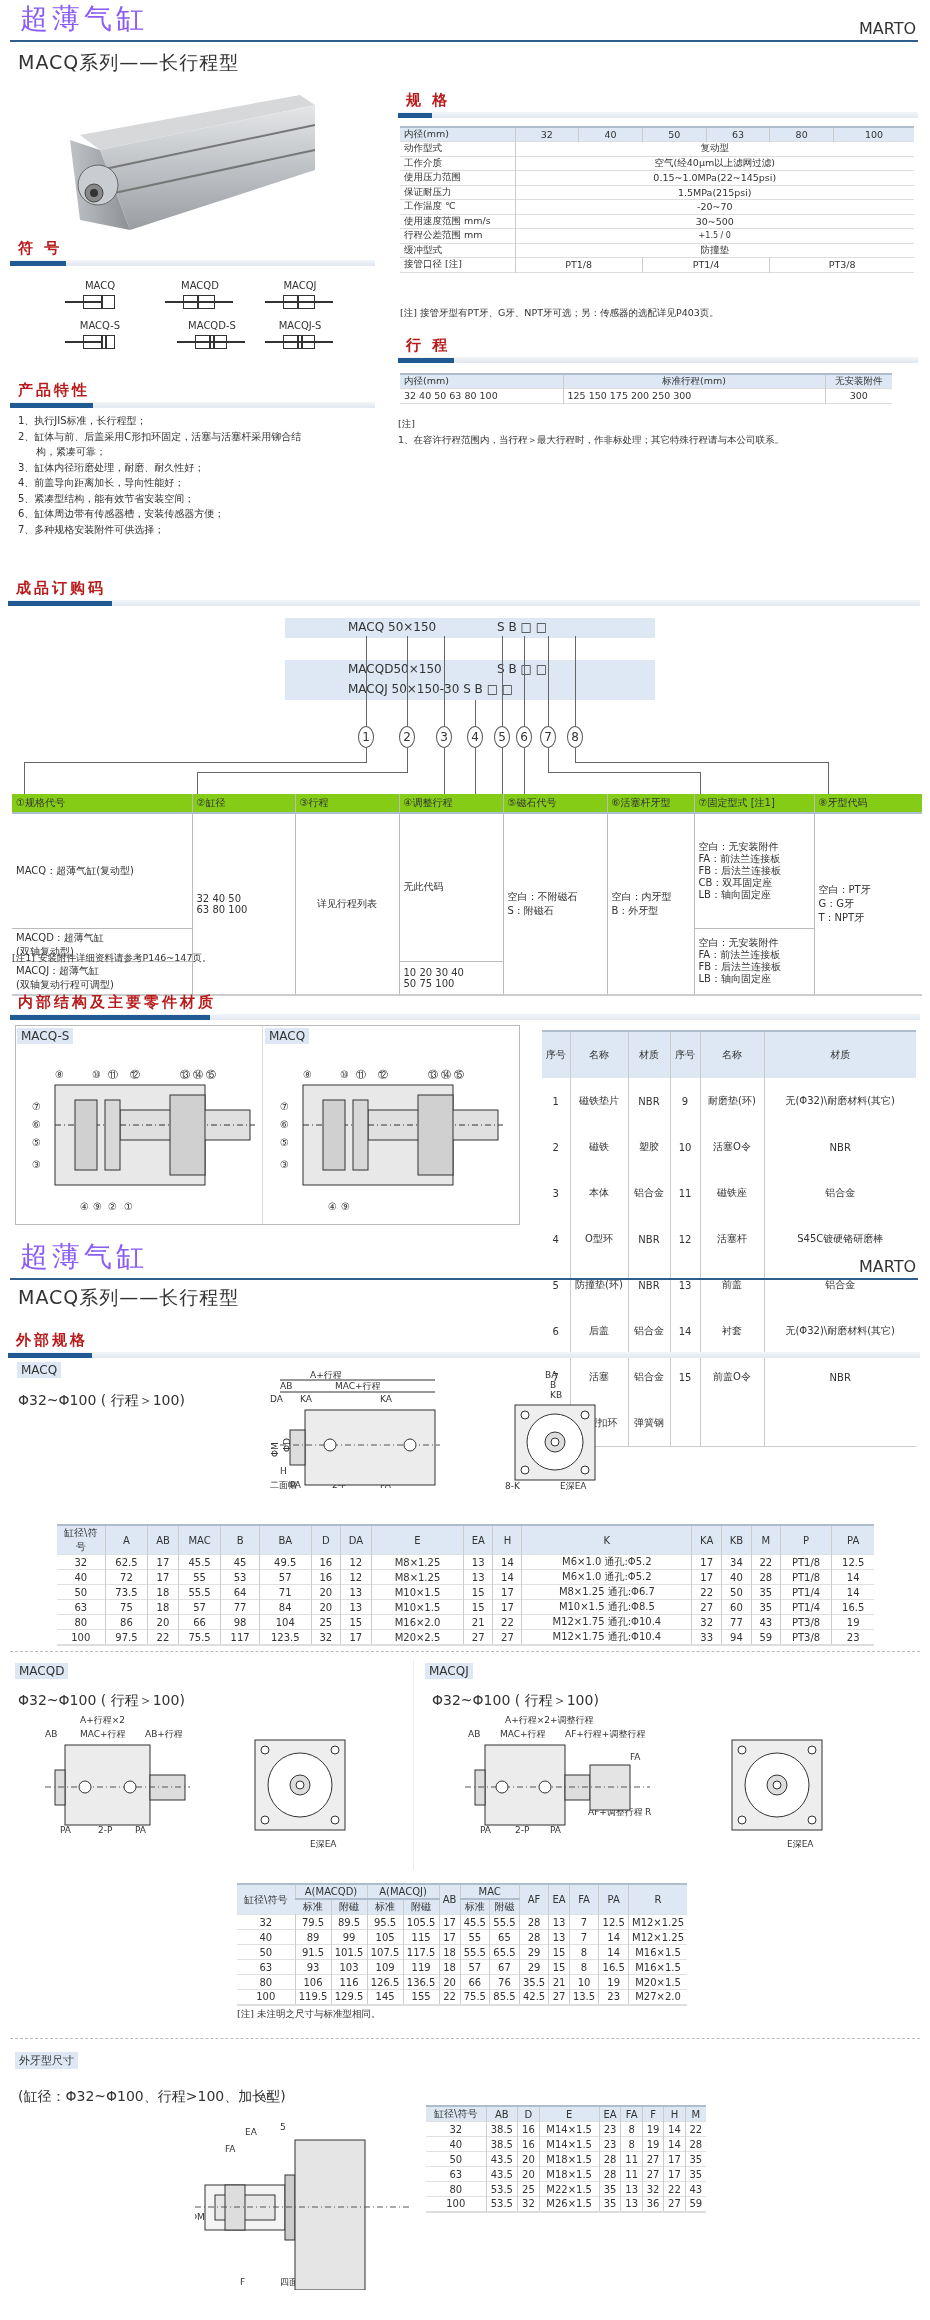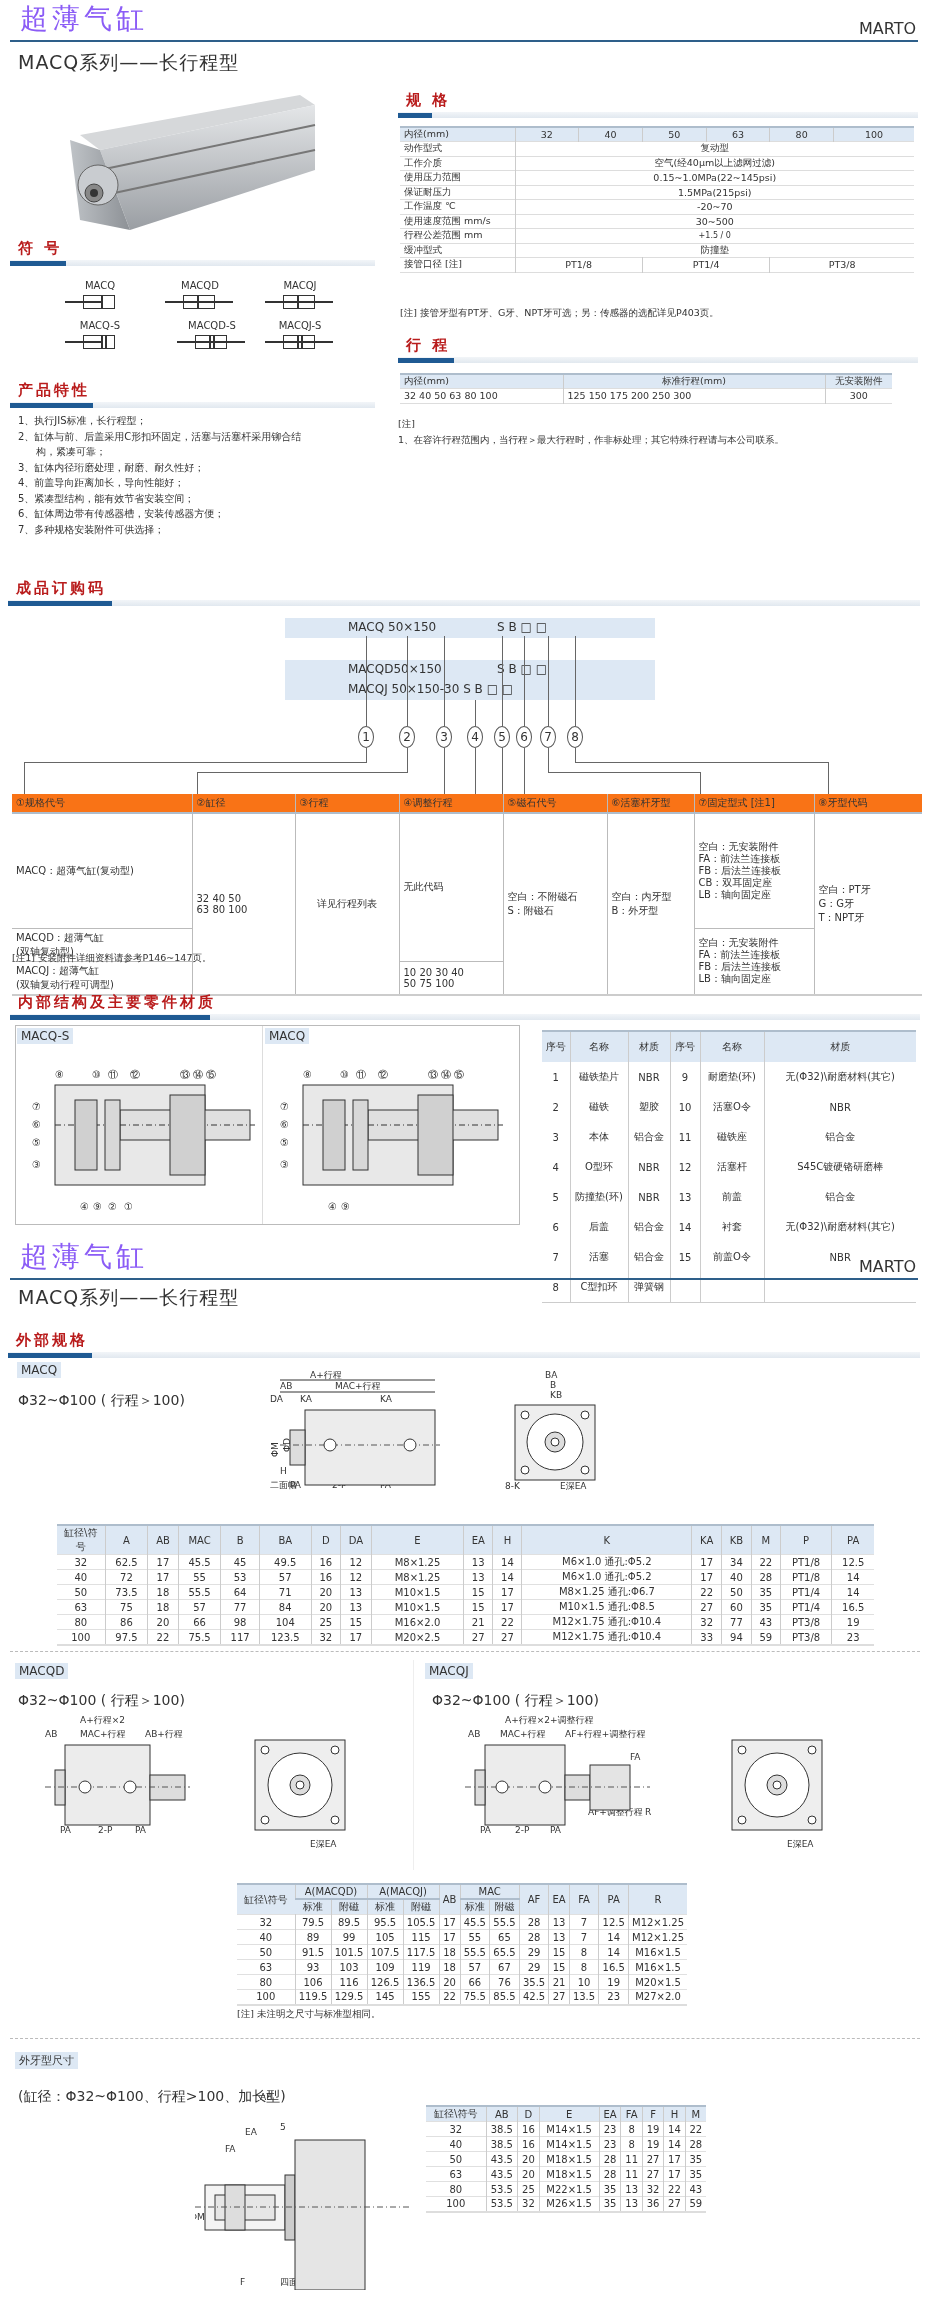--- a/index.html
+++ b/index.html
@@ -25,23 +25,23 @@
 .symdraw{width:70px;height:20px;position:relative;margin:2px auto 0}
 .symdraw .bx{position:absolute;left:18px;top:2px;width:32px;height:14px;border:1.5px solid #333}
 .symdraw .rod{position:absolute;left:0;top:8px;height:1.5px;background:#333}
 .symdraw .pist{position:absolute;top:2px;width:2px;height:14px;background:#333}
 .order-row{position:absolute;left:285px;width:370px;height:20px;background:#dde8f4;font-size:12px}
 .order-row span{position:absolute;top:2px}
 .circ{position:absolute;width:16px;height:22px;border:1px solid #555;border-radius:50%;font-size:12px;text-align:center;line-height:20px;background:#fff}
 .vline{position:absolute;width:1px;background:#666}
 .hline{position:absolute;height:1px;background:#666}
 .otable td,.otable th{border-left:1px solid #bbb;font-size:10px;padding:2px 4px;vertical-align:middle;text-align:left;font-weight:normal}
-.otable th{background:#f97316;height:18px;border-bottom:2px solid #aebdcc}
+.otable th{background:#84cc16;height:18px;border-bottom:2px solid #aebdcc}
 .otable td:first-child,.otable th:first-child{border-left:none}
-.ptable td,.ptable th{border-left:1px solid #ccc;font-size:10px;text-align:center;height:15.5px;padding:8px 3px;font-weight:normal}
+.ptable td,.ptable th{border-left:1px solid #ccc;font-size:10px;text-align:center;height:15.5px;padding:16px 3px;font-weight:normal}
 .ptable th{background:#dde8f4}
 .ptable td:first-child,.ptable th:first-child{border-left:none}
 .dtable td,.dtable th{border-left:1px solid #ccc;font-size:10px;text-align:center;height:15px;padding:0 3px;font-weight:normal}
 .dtable th{background:#dde8f4}
 .dtable tr{border-bottom:1px solid #e0e0e0}
 .dtable td:first-child,.dtable th:first-child{border-left:none}
 .tag{position:absolute;background:#dde8f4;font-size:12px;padding:1px 4px;color:#333}
 .dashsep{position:absolute;left:10px;right:10px;height:0;border-top:1px dashed #bbb}
 .cap{position:absolute;font-size:14px;color:#333}
 .diagbox{position:absolute;border:1px solid #999}

